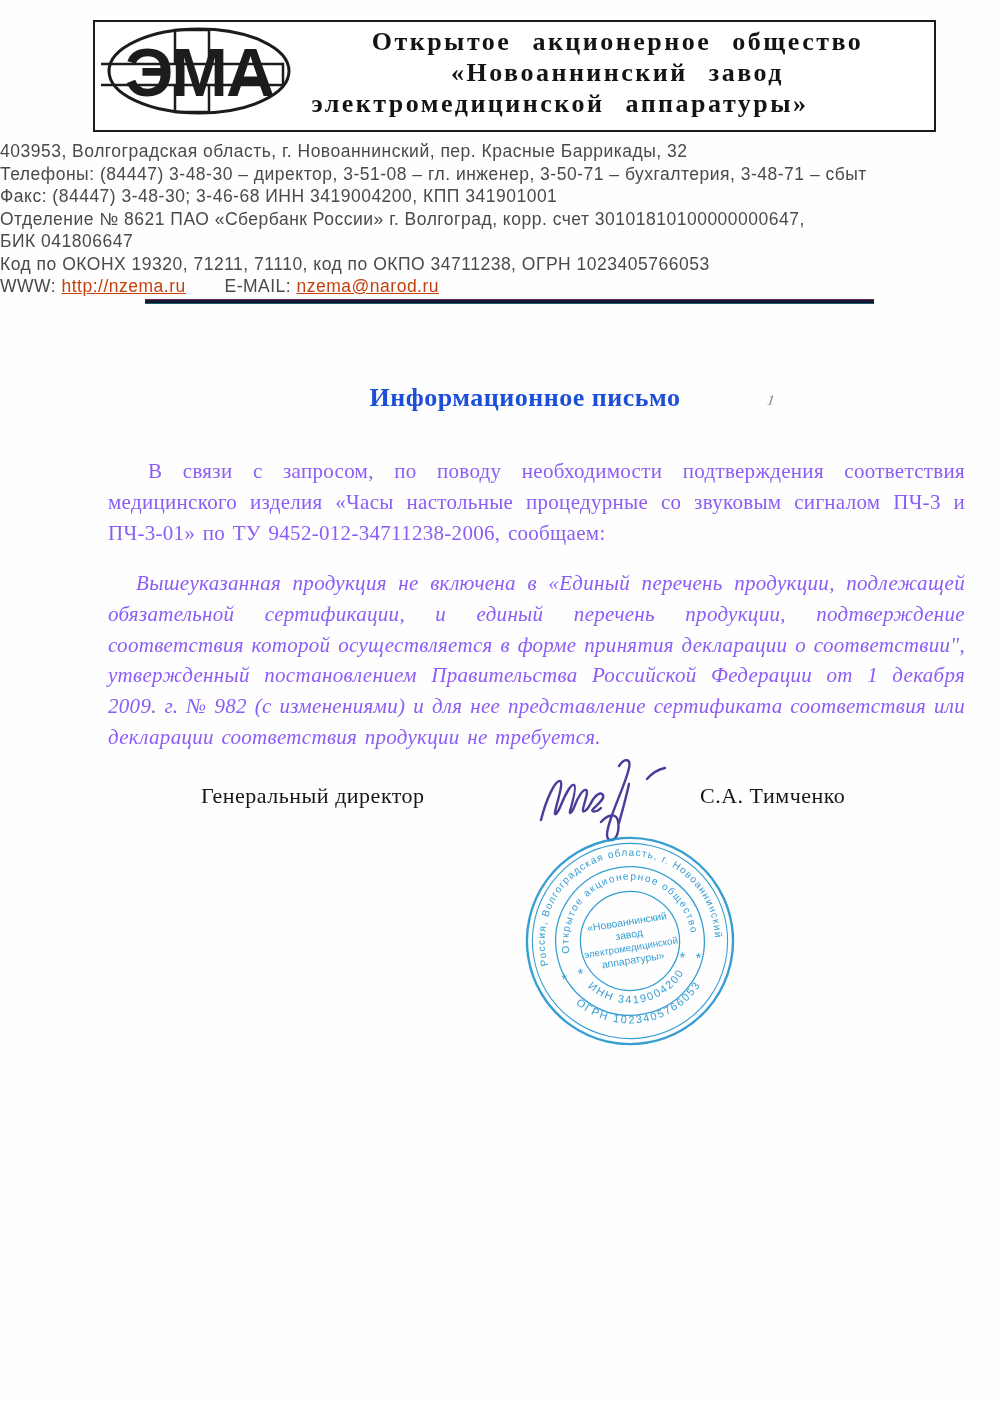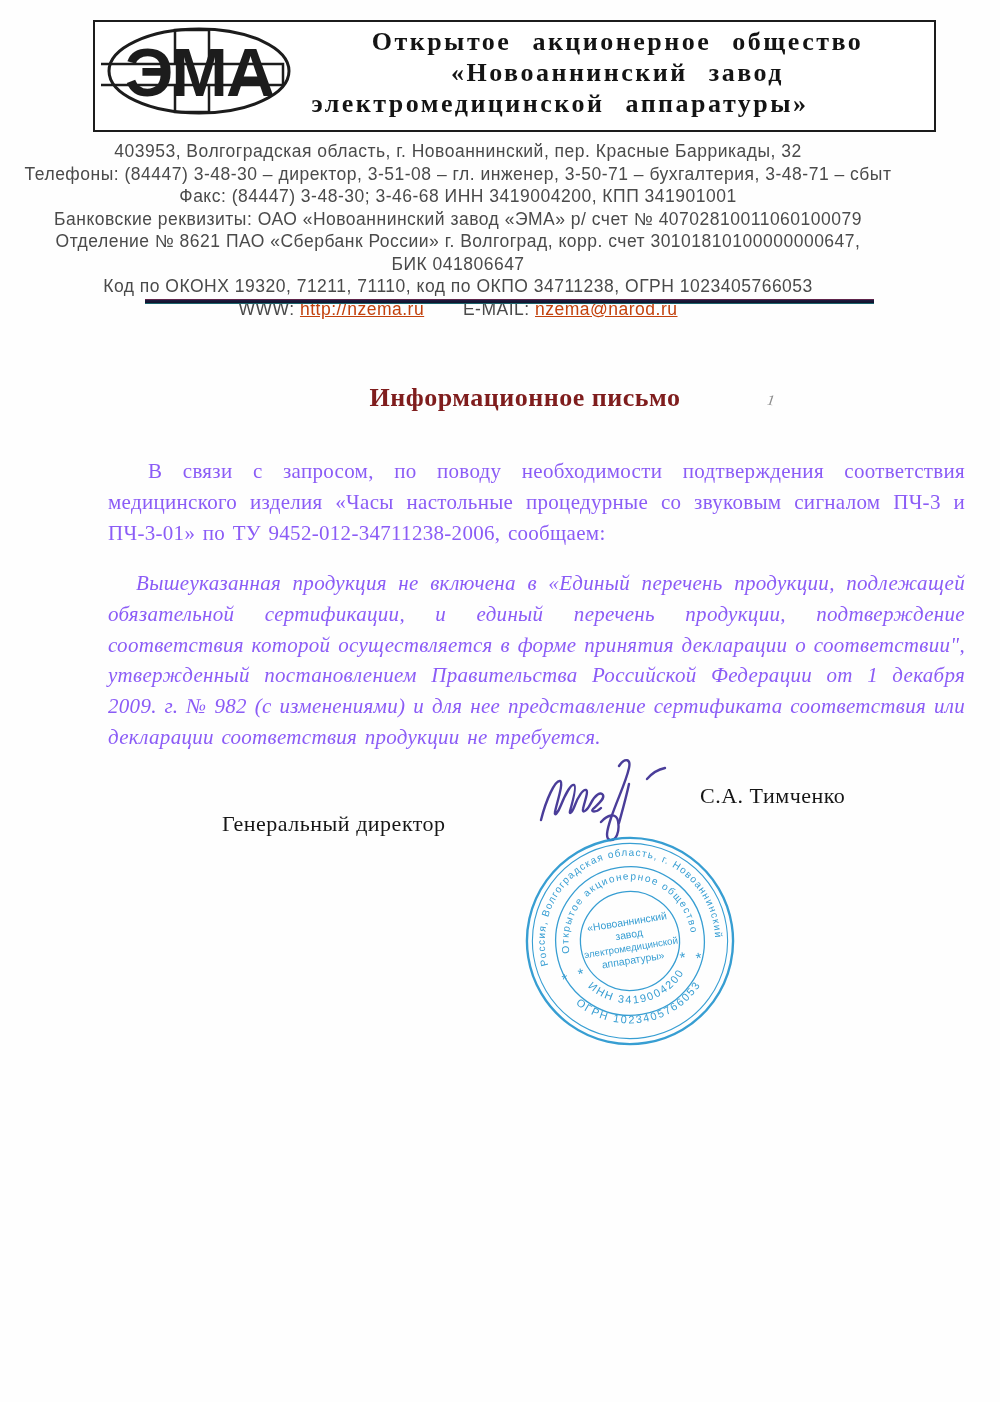--- a/index.html
+++ b/index.html
@@ -16,48 +16,48 @@
   .logo{position:absolute;left:6px;top:4px;width:200px;height:90px;}
   .org-name{
     position:absolute;left:210px;top:2px;width:625px;height:96px;
     display:flex;flex-direction:column;justify-content:center;align-items:center;
     font-weight:bold;font-size:26px;line-height:31px;letter-spacing:2.5px;word-spacing:12px;
     color:#141414;text-align:center;white-space:nowrap;
   }
   .org-name .l3{margin-left:-115px;}
   
   .contact{
-    position:absolute;left:0;top:140px;width:916px;text-align:center;
+    position:absolute;left:0;top:140px;width:916px;text-align:left;
     font-family:"Liberation Sans", sans-serif;font-size:17.5px;line-height:22.5px;
     color:#4a4a4a;letter-spacing:0.5px;
   }
   .contact .link{text-decoration:underline;color:#c2410c;}
   .contact .gap{display:inline-block;width:28px;}
   .separator{
     position:absolute;left:145px;top:299px;width:729px;height:5px;
     background:linear-gradient(to bottom,#8c2a55 0%,#1b1b3d 25%,#14142e 70%,#1d8a8a 100%);
   }
   
   .doc-title{
     position:absolute;left:50px;top:383px;width:950px;text-align:center;
-    font-weight:bold;font-size:26px;letter-spacing:0.5px;color:#7f1d1d;font-family:Liberation Serif, serif;
+    font-weight:bold;font-size:26px;letter-spacing:0.5px;color:#1d4ed8;font-family:Liberation Serif, serif;
   }
   .artifact{
     position:absolute;left:767px;top:392px;font-size:15px;color:#666;
     font-style:italic;opacity:.75;transform:rotate(8deg);
   }
   .para{
     position:absolute;left:108px;width:857px;margin:0;
     font-size:21px;line-height:30.8px;text-align:justify;
     letter-spacing:0.3px;word-spacing:2px;color:#8b5cf6;
   }
   .p1{top:456px;text-indent:40px;}
   .p2{top:568px;text-indent:28px;font-style:italic;}
   
-  .sig-label{position:absolute;left:222px;top:783px;font-size:22px;letter-spacing:0.5px;margin-top:28px;}
+  .sig-label{position:absolute;left:201px;top:783px;font-size:22px;letter-spacing:0.5px;}
   .sig-name{position:absolute;left:700px;top:783px;font-size:22px;letter-spacing:0.5px;}
   .sig-script{position:absolute;left:533px;top:752px;width:140px;height:92px;}
   
   .stamp{position:absolute;left:518px;top:832px;width:224px;height:218px;opacity:.92;}
   .stamp text{font-family:"Liberation Sans", sans-serif;fill:#2796cf;}
 </style>
 </head>
 <body>
 
 <div class="page">
@@ -76,21 +76,20 @@
       <span class="l1">Открытое акционерное общество</span>
       <span class="l2">«Новоаннинский завод</span>
       <span class="l3">электромедицинской аппаратуры»</span>
     </div>
   </div>
 
   <div class="contact">
     <div>403953,  Волгоградская  область,  г. Новоаннинский,  пер. Красные Баррикады, 32</div>
     <div>Телефоны:  (84447)  3-48-30 – директор, 3-51-08 – гл. инженер, 3-50-71 – бухгалтерия, 3-48-71 – сбыт</div>
     <div>Факс:   (84447)  3-48-30; 3-46-68     ИНН  3419004200, КПП 341901001</div>
-    <div>Банковские реквизиты: ОАО «Новоаннинский завод «ЭМА»  р/ счет  №  40702810011060100079</div>
     <div>Отделение  № 8621 ПАО «Сбербанк России» г. Волгоград, корр. счет  30101810100000000647,</div>
     <div>БИК 041806647</div>
     <div>Код по ОКОНХ 19320, 71211, 71110, код по ОКПО 34711238, ОГРН 1023405766053</div>
     <div>
       <span>WWW:</span>
       <span class="link">http://nzema.ru</span>
       <span class="gap"></span>
       <span>E-MAIL:</span>
       <span class="link">nzema@narod.ru</span>
     </div>

